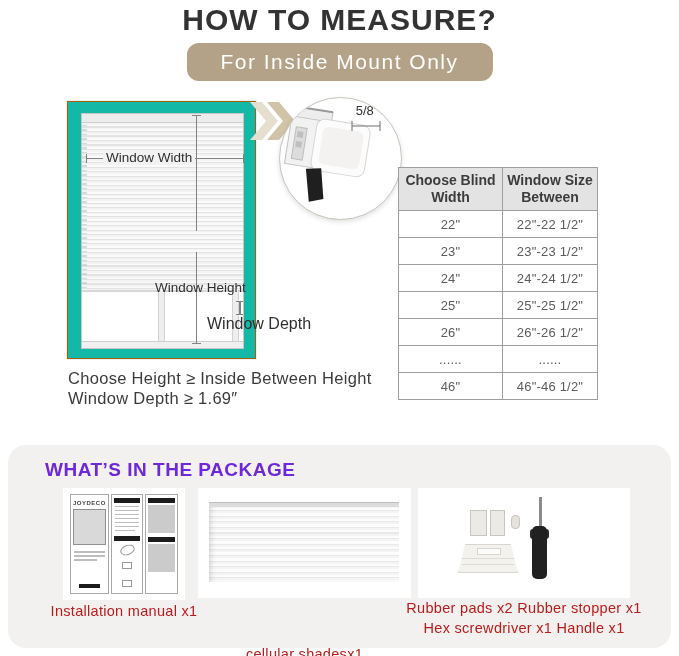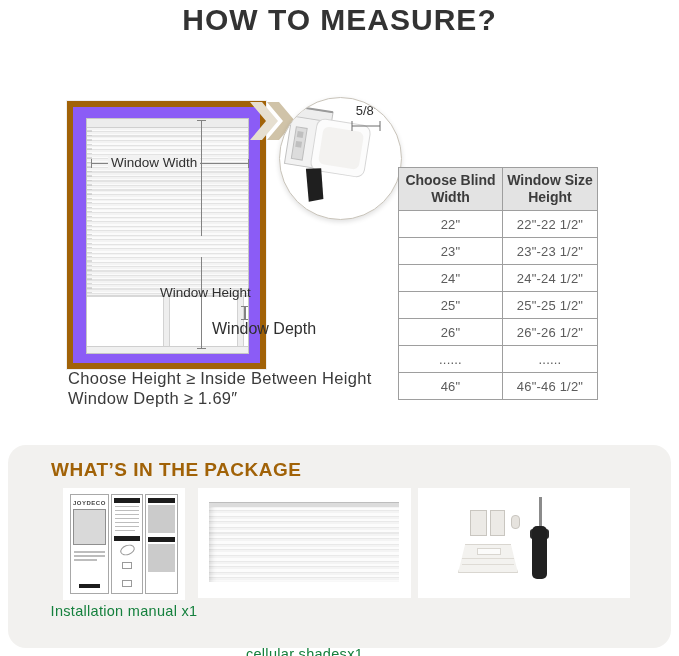--- a/index.html
+++ b/index.html
@@ -8,21 +8,21 @@
 
   
   .title{position:absolute;top:3px;left:0;width:100%;text-align:center;
          font-size:30px;font-weight:800;letter-spacing:1px;color:#333;}
   .badge{position:absolute;top:43px;left:50%;transform:translateX(-50%);
          background:#b3a287;color:#fff;border-radius:12px;padding:7px 34px;
          font-size:21px;font-weight:400;letter-spacing:1.5px;white-space:nowrap;}
 
   
   .window{position:absolute;left:67px;top:101px;width:187px;height:256px;
-          background:#8b5cf6;border:6px solid #a16207;box-shadow:0 0 0 1px #efefef;}
+          background:#14b8a6;border:1px solid #a16207;box-shadow:0 0 0 1px #efefef;}
   .win-inner{position:absolute;left:13px;top:11px;width:161px;height:234px;
              border:1px solid #c6c6c6;background:#fff;}
   .blind{position:absolute;left:0;top:0;right:0;height:176px;
          background:repeating-linear-gradient(180deg,#f3f3f3 0 1.5px,#fbfbfb 1.5px 3px,#e3e3e3 3px 4.5px);
          border-bottom:2px solid #d8d8d8;}
   .blind-rail{position:absolute;left:0;top:0;right:0;height:8px;background:#ececec;border-bottom:1px solid #cfcfcf;}
   .blind-ticks{position:absolute;left:0;top:8px;bottom:0;width:5px;
          background:repeating-linear-gradient(180deg,transparent 0 3px,#bdbdbd 3px 4.5px);opacity:.55;}
   .mullion{position:absolute;top:176px;bottom:6px;width:5px;background:#eee;border-left:1px solid #d2d2d2;border-right:1px solid #d2d2d2;}
   .sill{position:absolute;left:0;right:0;bottom:0;height:6px;background:#f0f0f0;border-top:1px solid #cfcfcf;}
@@ -53,27 +53,27 @@
                  height:42px;line-height:1.25;padding:0 4px;}
   .size-table td{height:24px;font-size:13px;color:#5c5c5c;background:#fff;letter-spacing:.2px;}
 
   
   .notes{position:absolute;left:68px;top:369px;font-size:16.5px;color:#3b3b3b;
          line-height:19.5px;letter-spacing:.3px;}
 
   
   .package{position:absolute;left:8px;top:445px;width:663px;height:203px;
            background:#f2f1ef;border-radius:18px;}
-  .pkg-title{position:absolute;left:43px;top:14px;font-size:19px;font-weight:800;
-             letter-spacing:.5px;color:#a16207;}
+  .pkg-title{position:absolute;left:37px;top:14px;font-size:19px;font-weight:800;
+             letter-spacing:.5px;color:#6d28d9;}
   .card{position:absolute;top:43px;background:#fff;}
   .card1{left:55px;width:122px;height:112px;}
   .card2{left:190px;width:213px;height:110px;}
   .card3{left:410px;width:212px;height:110px;}
-  .caption{position:absolute;text-align:center;color:#15803d;font-size:14.5px;letter-spacing:.3px;}
+  .caption{position:absolute;text-align:center;color:#b91c1c;font-size:14.5px;letter-spacing:.3px;}
   .cap1{left:36px;top:158px;width:160px;}
   .cap2{left:190px;top:161px;width:213px;margin-top:40px;}
   .cap3{left:382px;top:153px;width:268px;line-height:20px;}
 
   
   .brochure{position:absolute;left:7px;top:6px;width:108px;height:100px;display:flex;gap:2px;}
   .panel{flex:1;border:1px solid #a8a8a8;background:#fff;position:relative;padding:2px;box-sizing:border-box;}
   .brand{font-size:6px;font-weight:700;letter-spacing:.5px;text-align:center;color:#444;margin-top:3px;}
   .man-img{height:34px;background:#d9d9d9;border:1px solid #8f8f8f;margin-top:3px;}
   .bar{height:1.5px;background:#bdbdbd;margin:2.5px 1px 0 1px;}
@@ -101,20 +101,21 @@
          border:1px solid #d9d6d0;clip-path:polygon(12% 0,88% 0,100% 100%,0 100%);}
   .slot{position:absolute;left:18px;top:3px;width:22px;height:5px;background:#fbfbfa;border:1px solid #d9d6d0;}
   .wline{position:absolute;left:3px;right:3px;height:1px;background:#dedbd5;}
 </style>
 </head>
 <body>
 
 <div class="page">
 
   <div class="title">HOW TO MEASURE?</div>
+  <div class="badge">For Inside Mount Only</div>
 
   <div class="window">
     <div class="win-inner">
       <div class="blind">
         <div class="blind-rail"></div>
         <div class="blind-ticks"></div>
       </div>
       <div class="mullion" style="left:76px;"></div>
       <div class="mullion" style="left:150px;"></div>
       <div class="sill"></div>
@@ -156,21 +157,21 @@
       <path d="M72,28 h28" stroke="#6d6d6d" stroke-width="1"></path>
       <path d="M72,23 v10 M100,23 v10" stroke="#6d6d6d" stroke-width="1"></path>
       <text x="87" y="17" text-anchor="middle" font-size="13" fill="#2f2f2f" font-family="Liberation Sans, DejaVu Sans, sans-serif">5/8"</text>
     </svg>
   </div>
 
   <table class="size-table">
     <thead>
       <tr>
         <th style="width:95px;">Choose Blind Width</th>
-        <th>Window Size Height</th>
+        <th>Window Size Between</th>
       </tr>
     </thead>
     <tbody>
       <tr>
         <td>22"</td>
         <td>22"-22 1/2"</td>
       </tr>
       <tr>
         <td>23"</td>
         <td>23"-23 1/2"</td>
@@ -253,15 +254,19 @@
       <div class="sd-handle"></div>
       <div class="wedge">
         <div class="slot"></div>
         <div class="wline" style="top:13px;"></div>
         <div class="wline" style="top:19px;"></div>
       </div>
     </div>
 
     <div class="caption cap1">Installation manual x1</div>
     <div class="caption cap2">cellular shadesx1</div>
+    <div class="caption cap3">
+      <div>Rubber pads x2 Rubber stopper x1</div>
+      <div>Hex screwdriver x1 Handle x1</div>
+    </div>
   </div>
 
 </div>
 
 </body></html>

